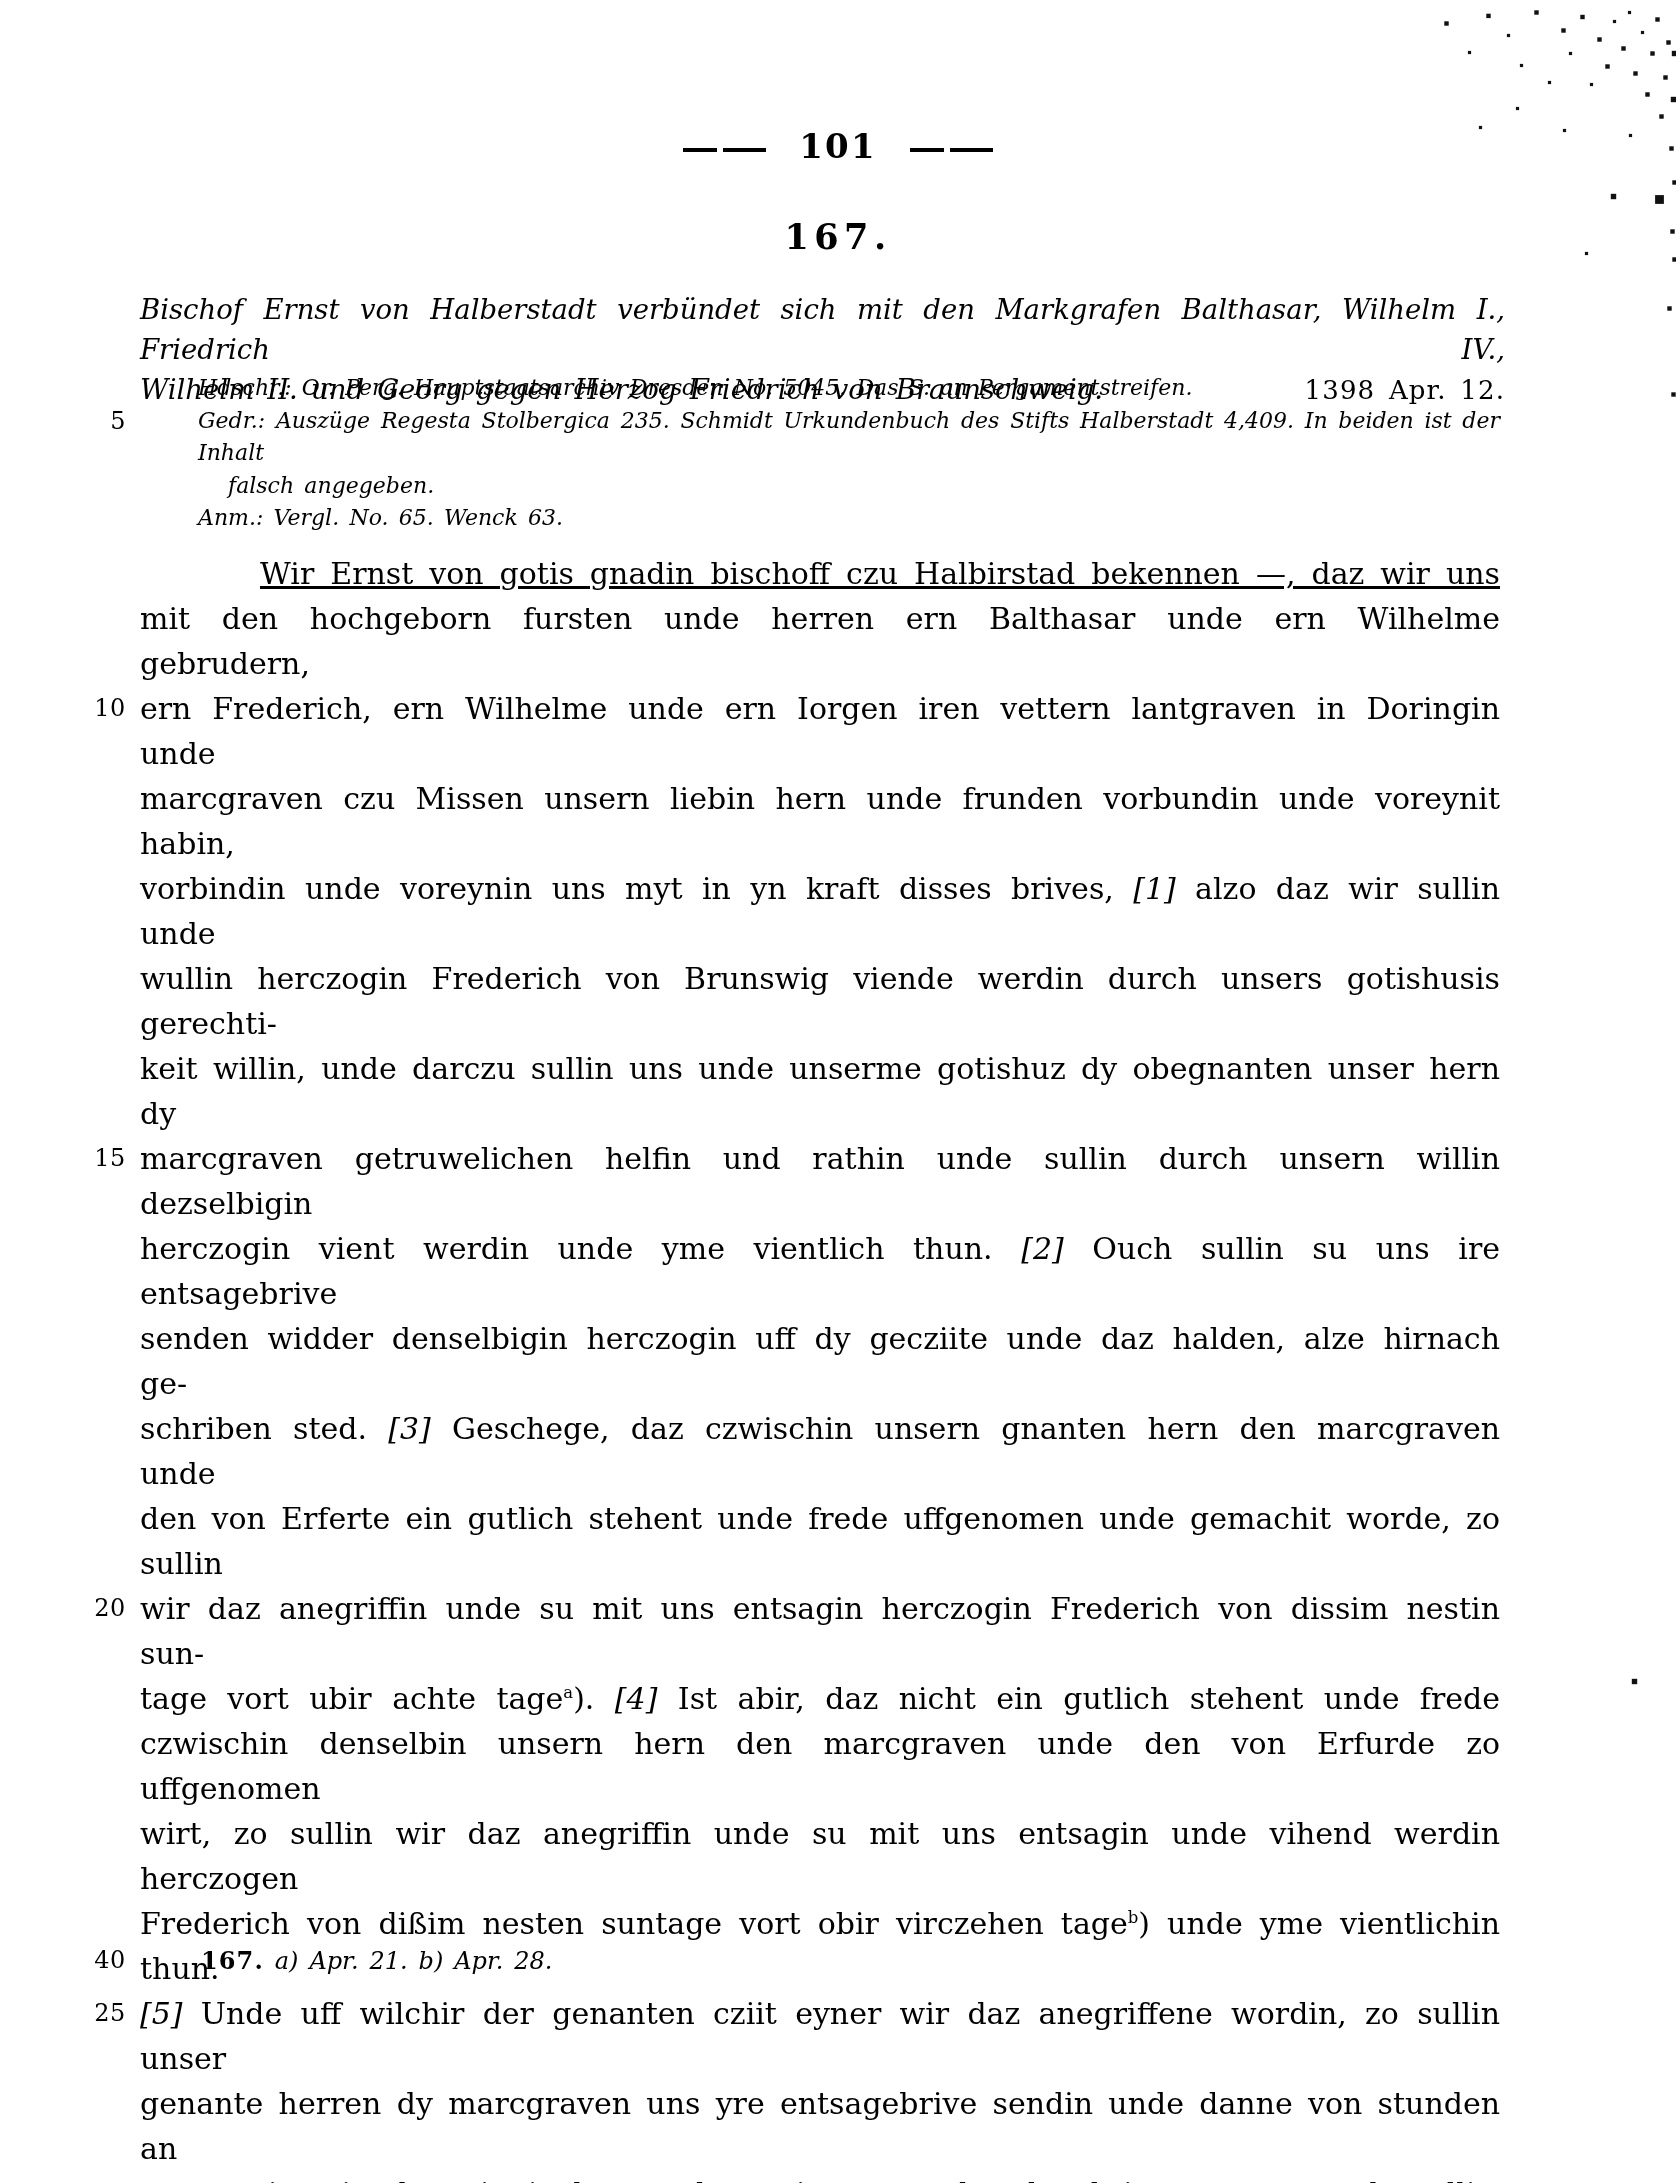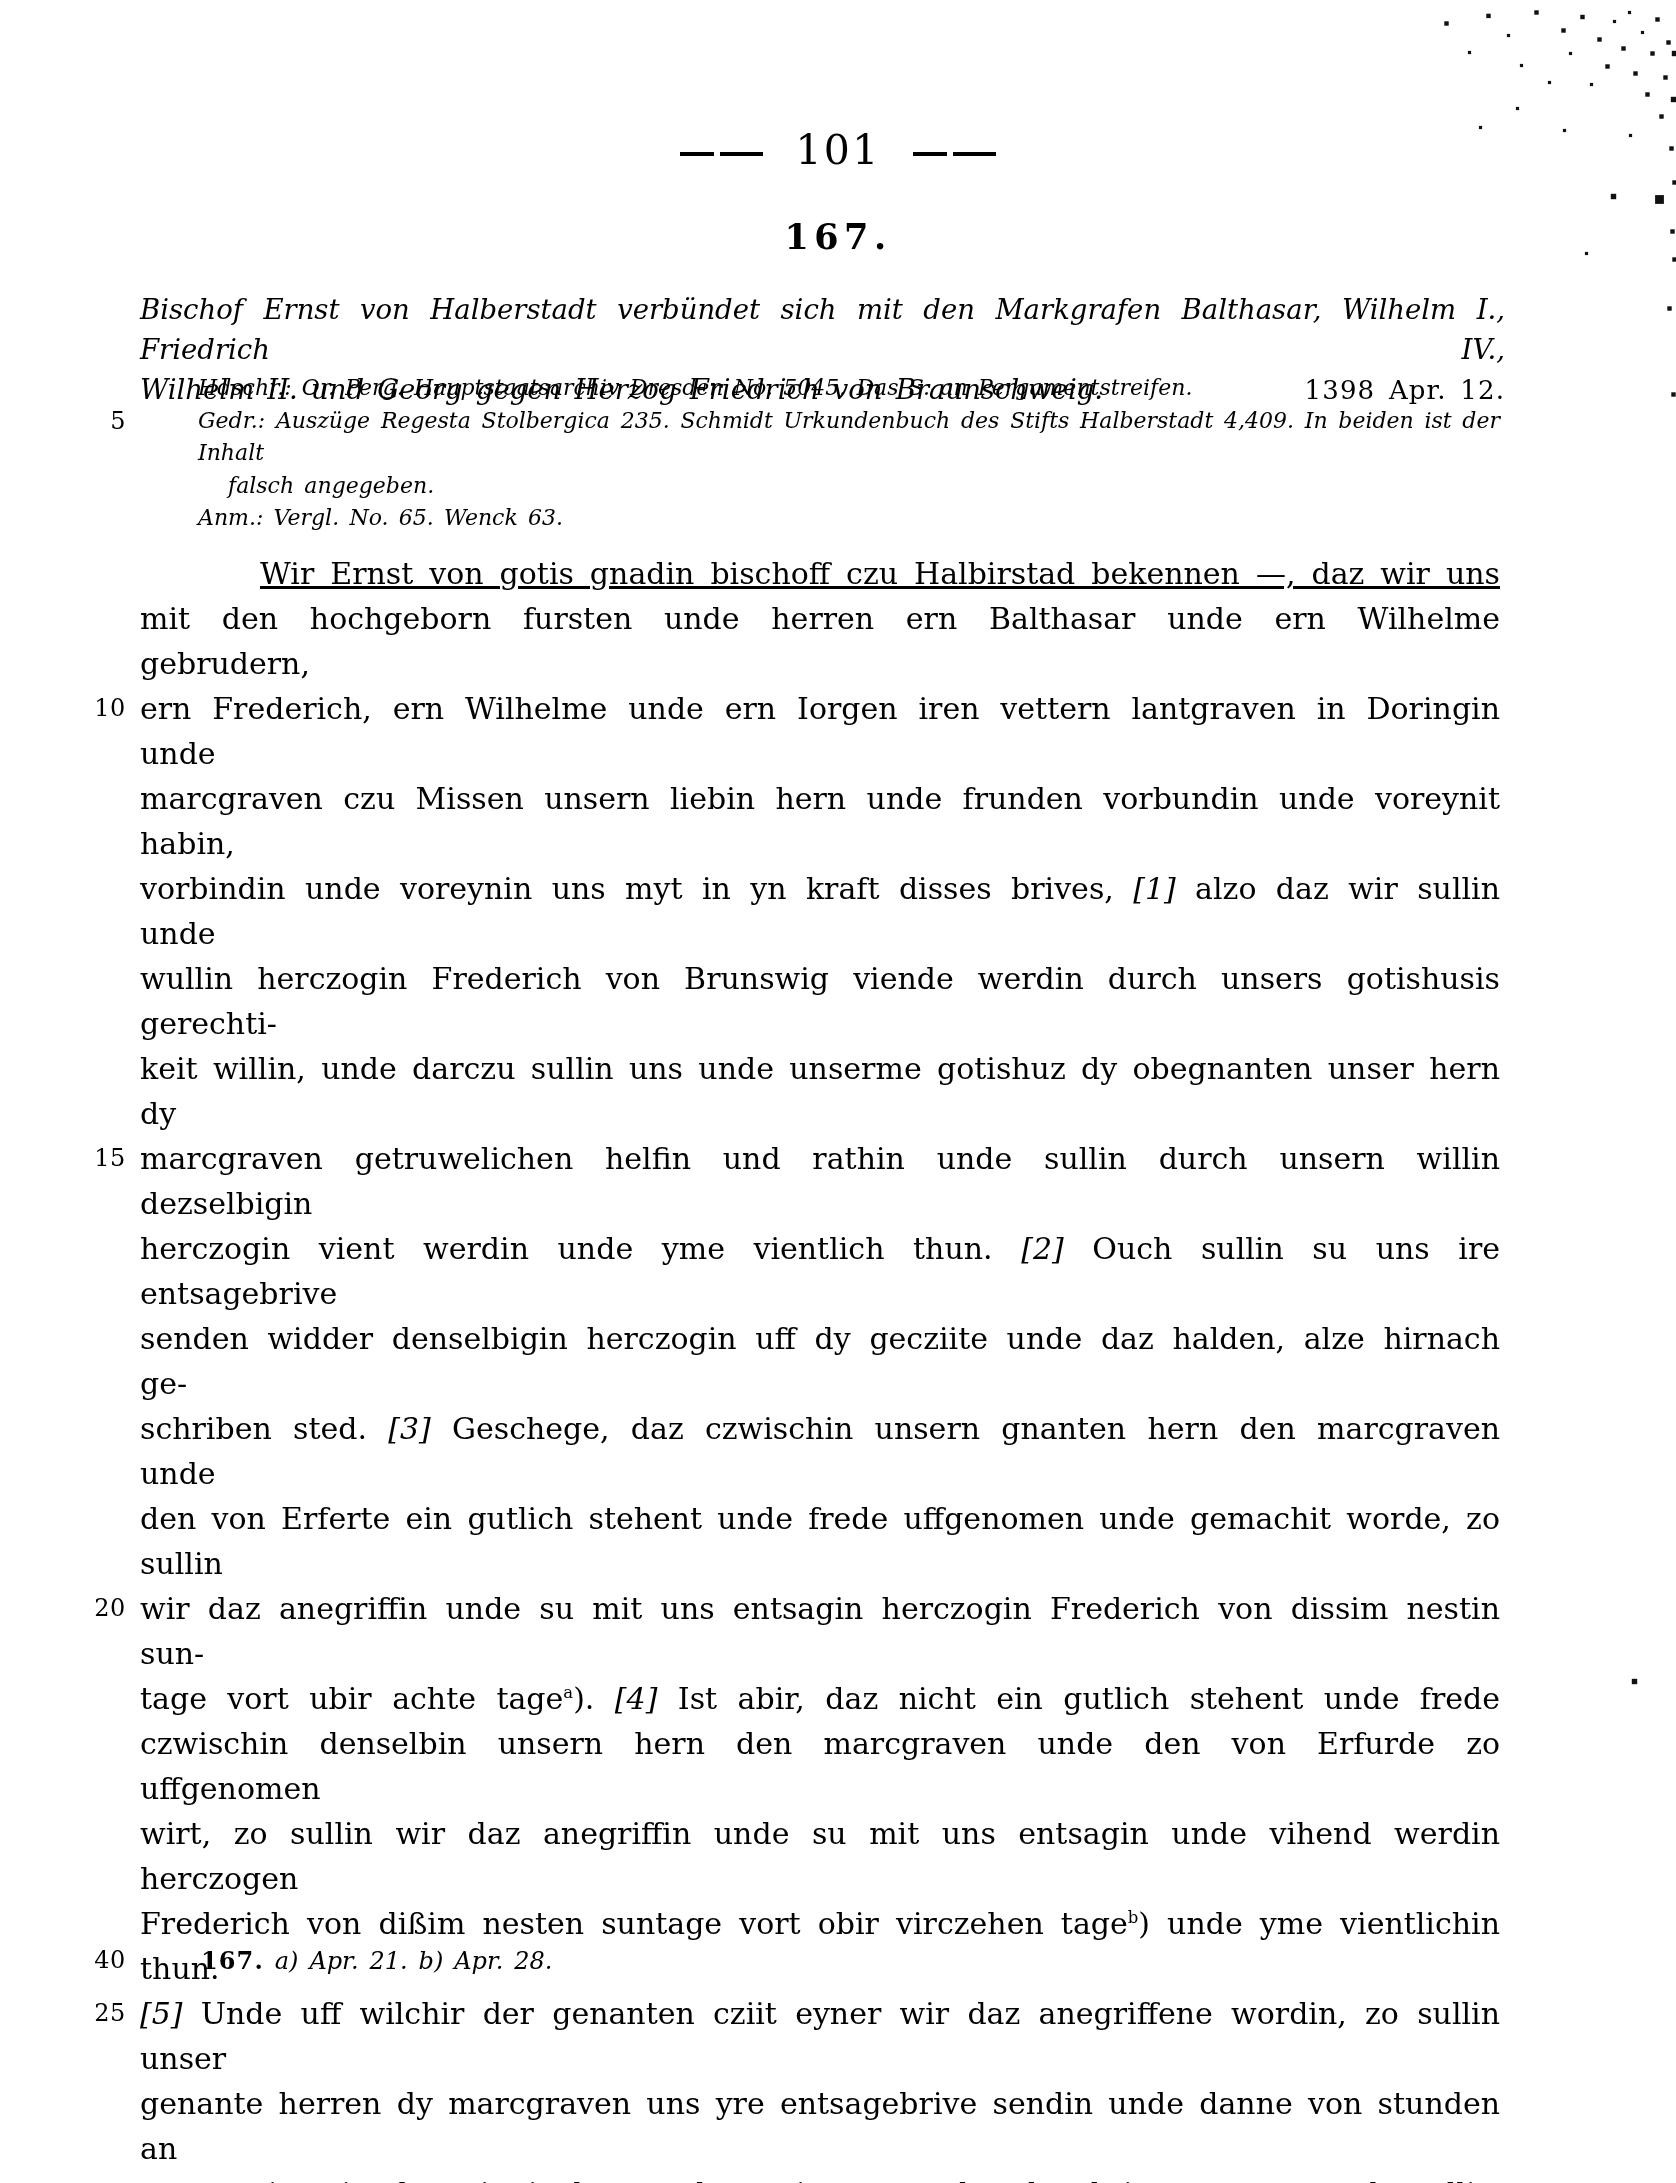--- a/index.html
+++ b/index.html
@@ -7,21 +7,21 @@
     position:relative;
     width:1676px;height:2183px;
     background:#ffffff;color:#000;
     font-family:"DejaVu Serif","Liberation Serif",serif;
     overflow:hidden;
   }
   
   .pagenum-row{
     position:absolute;top:126px;left:0;width:100%;
     display:flex;align-items:center;justify-content:center;
-    font-size:41px;font-weight:normal;letter-spacing:2.2px;
+    font-size:34px;font-weight:bold;letter-spacing:2.2px;
   }
   .rule{display:inline-block;width:83px;height:0;border-top:3.9px solid #000;margin:0 33px;margin-top:7.7px;}
   .rule.broken{border-top:none;position:relative;height:4.4px;}
   .rule.broken:before,.rule.broken:after{content:"";position:absolute;top:0;height:3.9px;background:#000;}
   .rule.broken:before{left:0;width:34px;}
   .rule.broken:after{right:0;width:43px;}
   .docnum{
     position:absolute;top:216px;left:0;width:100%;
     text-align:center;font-size:35px;font-weight:bold;letter-spacing:5.5px;
   }

